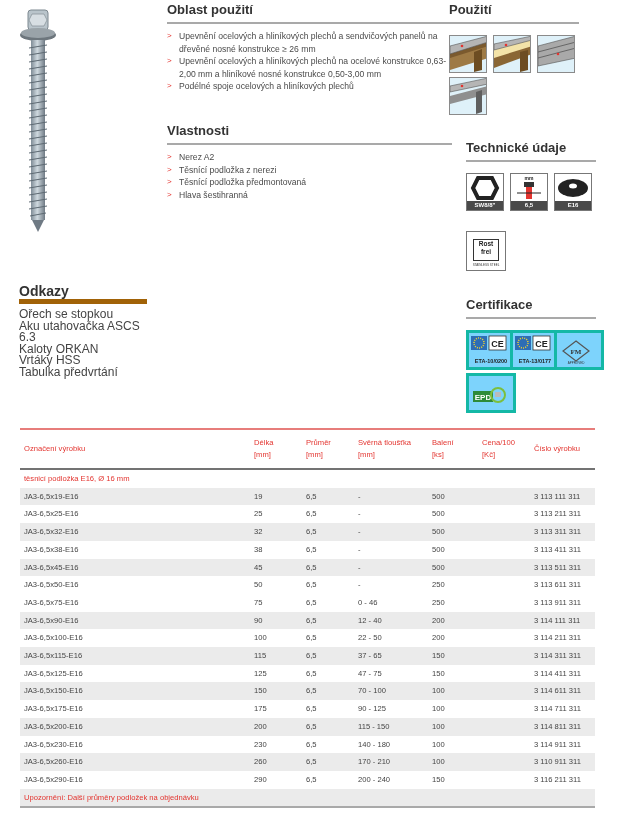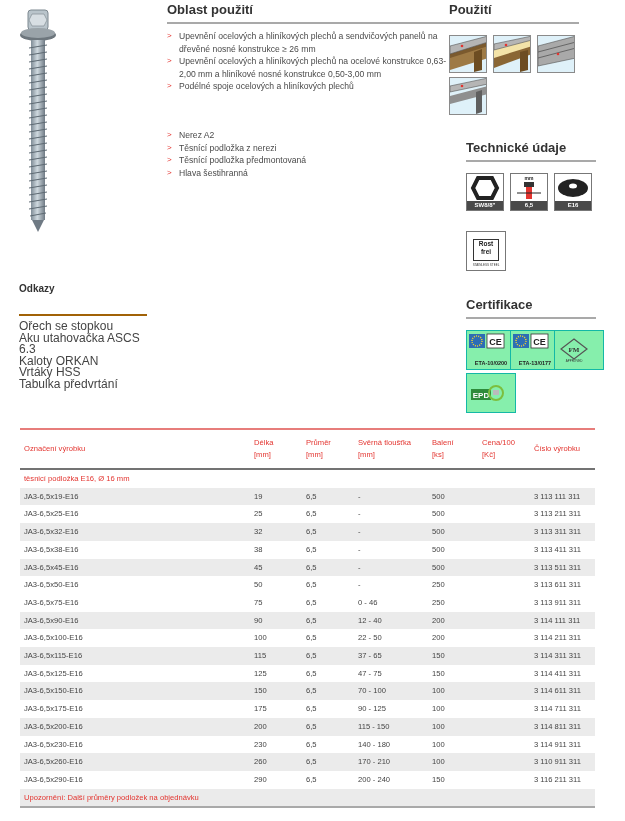--- a/index.html
+++ b/index.html
@@ -14,38 +14,38 @@
   .h2 { font-weight: bold; font-size: 13px; color: #333; padding-bottom: 5px;
         border-bottom: 2px solid #a9a9a9; }
   .bullets { list-style: none; margin: 6px 0 0 0; padding: 0; font-size: 8.6px; line-height: 12.5px; color: #4a4a4a; }
   .bullets li { position: relative; padding-left: 12px; }
   .bullets li .arr { position: absolute; left: 0; top: 0; color: #e3342f; font-size: 8px; }
 
   #oblast { left: 167px; top: 2px; width: 285px; }
   #vlastnosti { left: 167px; top: 123px; width: 285px; }
 
   #odkazy { left: 19px; top: 283px; width: 128px; }
-  #odkazy .h2 { font-size: 10px; padding-bottom: 20px; border-bottom: 2px solid #a16207; }
+  #odkazy .h2 { font-size: 14px; padding-bottom: 0; border-bottom: 5px solid #a16207; }
   #odkazy .links { margin-top: 5px; font-size: 12px; line-height: 11.5px; color: #444; }
   #odkazy .links div { cursor: pointer; }
 
   
   #pouziti { left: 449px; top: 2px; width: 130px; }
   #technicke { left: 466px; top: 140px; width: 130px; }
   #certifikace { left: 466px; top: 297px; width: 130px; }
 
   .icongrid { margin-top: 11px; display: grid; grid-template-columns: repeat(3, 40px); gap: 4px 4px; }
   .tile { width: 38px; height: 38px; border: 1px solid #8a8a8a; box-sizing: border-box; position: relative; overflow: hidden; background: #f0f0f0; }
   .tile svg { display: block; }
 
   .tech-tile { width: 38px; height: 38px; border: 1px solid #777; box-sizing: border-box; position: relative; background: #fff; }
   .tech-tile .cap { position: absolute; left: 0; right: 0; bottom: 0; height: 9px; background: #4a4a4a; color: #fff;
                     font-size: 6px; font-weight: bold; text-align: center; line-height: 9px; }
 
-  .cert-tile { width: 50px; height: 40px; border: 1px solid #14b8a6; box-sizing: border-box; background: #86efac; position: relative; }
+  .cert-tile { width: 50px; height: 40px; border: 3px solid #14b8a6; box-sizing: border-box; background: #7dd3fc; position: relative; }
   .cert-tile .cap { position: absolute; left: 0; right: 0; bottom: 3px; font-size: 5.5px; font-weight: bold; text-align: center; color: #222; }
 
   
   #table { left: 20px; top: 428px; width: 575px; }
   table { border-collapse: collapse; width: 575px; font-size: 7.6px; color: #444; }
   thead tr { border-top: 2px solid #e77d7b; border-bottom: 2px solid #737373; }
   th { color: #e3342f; font-weight: normal; text-align: left; vertical-align: middle; padding: 6px 0 6px 4px; line-height: 12px; height: 26px; font-size: 7.6px; }
   td { padding: 0 0 0 4px; height: 17.7px; line-height: 17.7px; white-space: nowrap; }
   tr.group td { color: #e3342f; }
   tr.odd td { background: #ebebeb; }
@@ -104,20 +104,21 @@
 <div class="abs" id="oblast">
   <div class="h2">Oblast použití</div>
   <ul class="bullets">
     <li><span class="arr">&gt;</span><span>Upevnění ocelových a hliníkových plechů a sendvičových panelů na dřevěné nosné konstrukce ≥ 26 mm</span></li>
     <li><span class="arr">&gt;</span><span>Upevnění ocelových a hliníkových plechů na ocelové konstrukce 0,63-2,00 mm a hliníkové nosné konstrukce 0,50-3,00 mm</span></li>
     <li><span class="arr">&gt;</span><span>Podélné spoje ocelových a hliníkových plechů</span></li>
   </ul>
 </div>
 
 <div class="abs" id="vlastnosti">
+  <div class="h2">Vlastnosti</div>
   <ul class="bullets">
     <li><span class="arr">&gt;</span><span>Nerez A2</span></li>
     <li><span class="arr">&gt;</span><span>Těsnící podložka z nerezi</span></li>
     <li><span class="arr">&gt;</span><span>Těsnící podložka předmontovaná</span></li>
     <li><span class="arr">&gt;</span><span>Hlava šestihranná</span></li>
   </ul>
 </div>
 
 <div class="abs" id="odkazy">
   <div class="h2">Odkazy</div>

